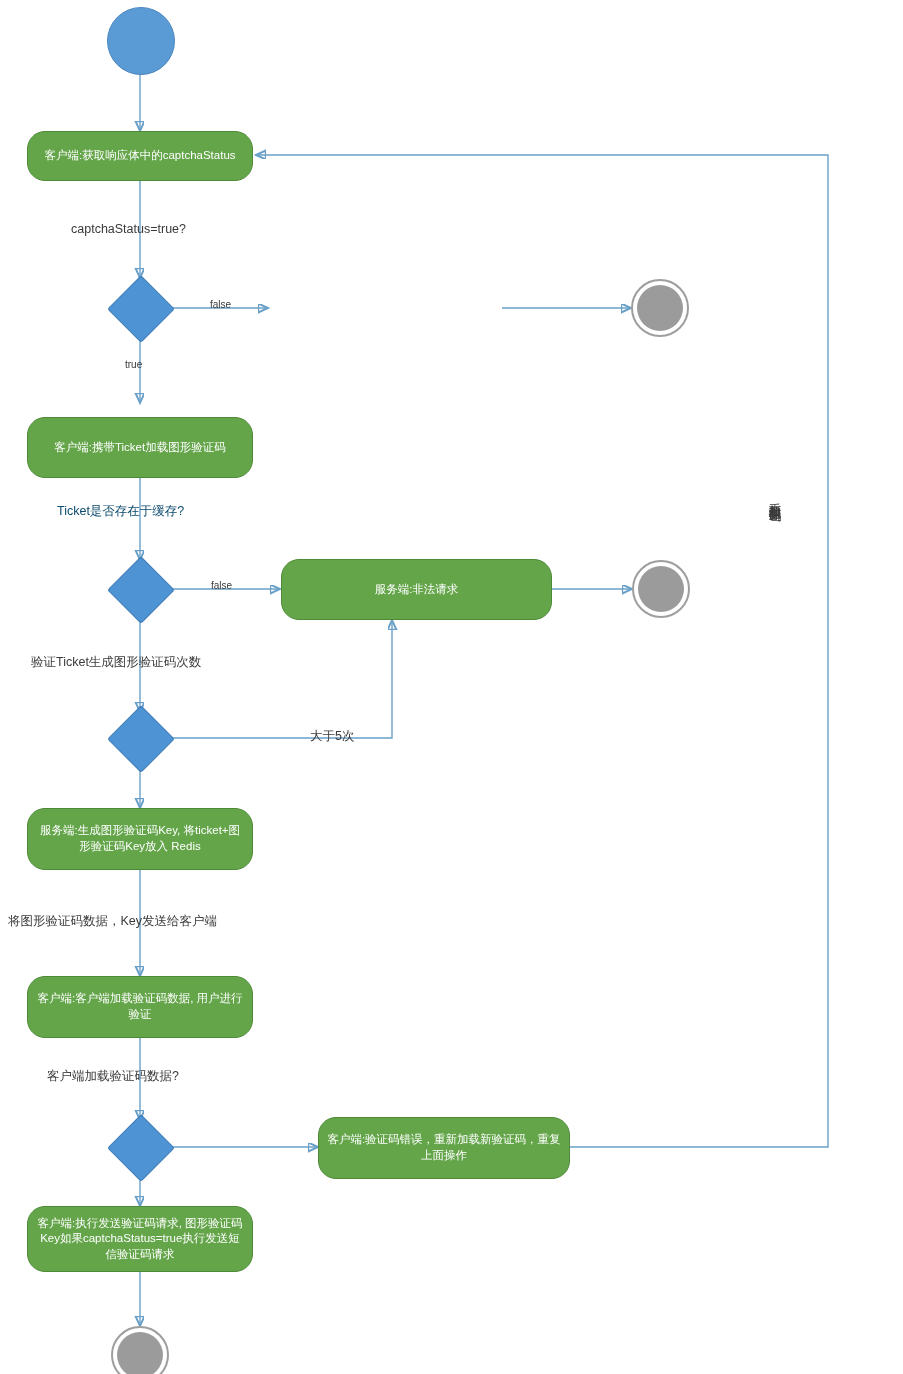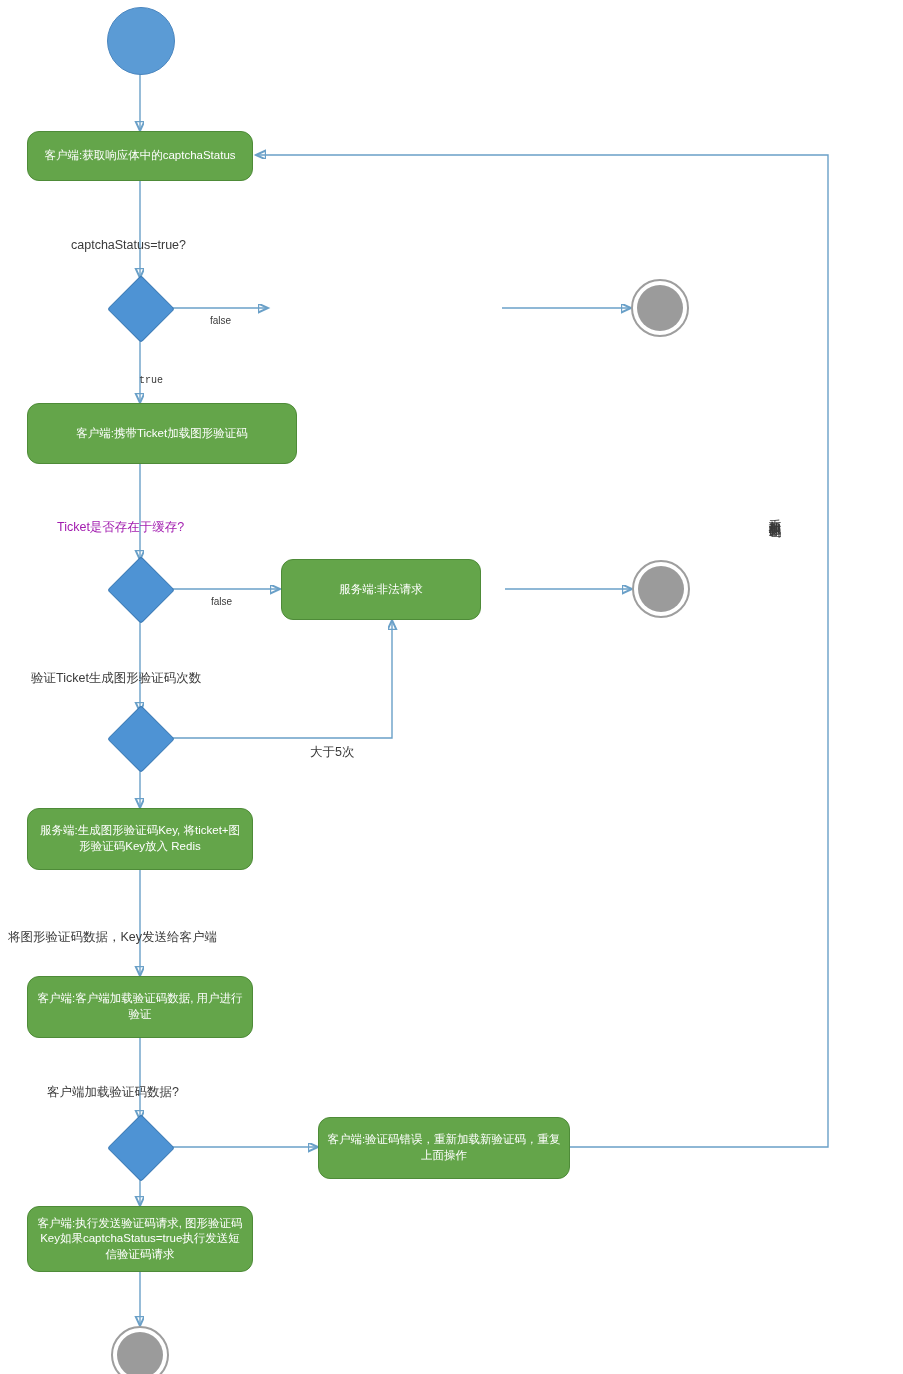--- a/index.html
+++ b/index.html
@@ -3,21 +3,21 @@
 <meta charset="utf-8">
 <style>
   html,body{margin:0;padding:0;background:#ffffff;}
   body{font-family:"Liberation Sans","DejaVu Sans",sans-serif;}
   #canvas{position:relative;width:903px;height:1374px;overflow:hidden;background:#fff;}
   .node{
     position:absolute;
     background:#6aa84f;
     background:#64a54a;
     border:1px solid #4e8b38;
-    border-radius:12px;
+    border-radius:18px;
     color:#ffffff;
     font-size:11.5px;
     line-height:1.35;
     display:flex;
     align-items:center;
     justify-content:center;
     text-align:center;
     padding:4px 8px;
     box-sizing:border-box;
   }
@@ -47,24 +47,23 @@
     position:absolute;
     left:4px;top:4px;right:4px;bottom:4px;
     border-radius:50%;
     background:#9b9b9b;
   }
   .label{
     position:absolute;
     font-size:12.5px;
     color:#3a3a3a;
     white-space:nowrap;
-    margin-top:16px;
   }
   .label.small{font-size:10px;}
-  .label.teal{color:#a21caf;}
+  .label.teal{color:#0c4a6e;}
   .label.vertical{
     white-space:nowrap;
     writing-mode:vertical-rl;
     text-orientation:upright;
     letter-spacing:1px;
   }
   svg.edges{position:absolute;left:0;top:0;width:903px;height:1374px;pointer-events:none;}
   svg.edges path, svg.edges line{stroke:#6aa0c8;stroke-width:1.4px;fill:none;}
 </style>
 </head>
@@ -116,45 +115,45 @@
 
   <div class="startnode" style="left:107px;top:7px;"></div>
 
   <div class="node" style="left:27px;top:131px;width:226px;height:50px;">客户端:获取响应体中的captchaStatus</div>
 
   <div class="decision" style="left:117px;top:285px;"></div>
 
 
   <div class="endnode" style="left:631px;top:279px;"></div>
 
-  <div class="node" style="left:27px;top:403px;width:270px;height:61px;">客户端:携带Ticket加载图形验证码</div>
+  <div class="node" style="left:27px;top:417px;width:226px;height:61px;">客户端:携带Ticket加载图形验证码</div>
 
   <div class="decision" style="left:117px;top:566px;"></div>
 
-  <div class="node" style="left:281px;top:559px;width:200px;height:61px;">服务端:非法请求</div>
+  <div class="node" style="left:281px;top:559px;width:271px;height:61px;">服务端:非法请求</div>
 
   <div class="endnode" style="left:632px;top:560px;"></div>
 
   <div class="decision" style="left:117px;top:715px;"></div>
 
   <div class="node" style="left:27px;top:808px;width:226px;height:62px;">服务端:生成图形验证码Key, 将ticket+图形验证码Key放入 Redis</div>
 
   <div class="node" style="left:27px;top:976px;width:226px;height:62px;">客户端:客户端加载验证码数据, 用户进行验证</div>
 
   <div class="decision" style="left:117px;top:1124px;"></div>
 
   <div class="node" style="left:318px;top:1117px;width:252px;height:62px;">客户端:验证码错误，重新加载新验证码，重复上面操作</div>
 
   <div class="node" style="left:27px;top:1206px;width:226px;height:66px;">客户端:执行发送验证码请求, 图形验证码Key如果captchaStatus=true执行发送短信验证码请求</div>
 
   <div class="endnode" style="left:111px;top:1326px;"></div>
 
   <div class="label" style="left:71px;top:222px;">captchaStatus=true?</div>
   <div class="label small" style="left:210px;top:299px;">false</div>
-  <div class="label small" style="left:139px;top:359px;font-family:Liberation Mono, monospace;">true</div>
+  <div class="label small" style="left:125px;top:359px;">true</div>
   <div class="label teal" style="left:57px;top:503px;">Ticket是否存在于缓存?</div>
   <div class="label small" style="left:211px;top:580px;">false</div>
   <div class="label" style="left:31px;top:654px;">验证Ticket生成图形验证码次数</div>
   <div class="label" style="left:310px;top:728px;">大于5次</div>
   <div class="label" style="left:8px;top:913px;">将图形验证码数据，Key发送给客户端</div>
   <div class="label" style="left:47px;top:1068px;">客户端加载验证码数据?</div>
   <div class="label vertical" style="left:766px;top:493px;">重新加载新验证码</div>
 
 </div>
 

